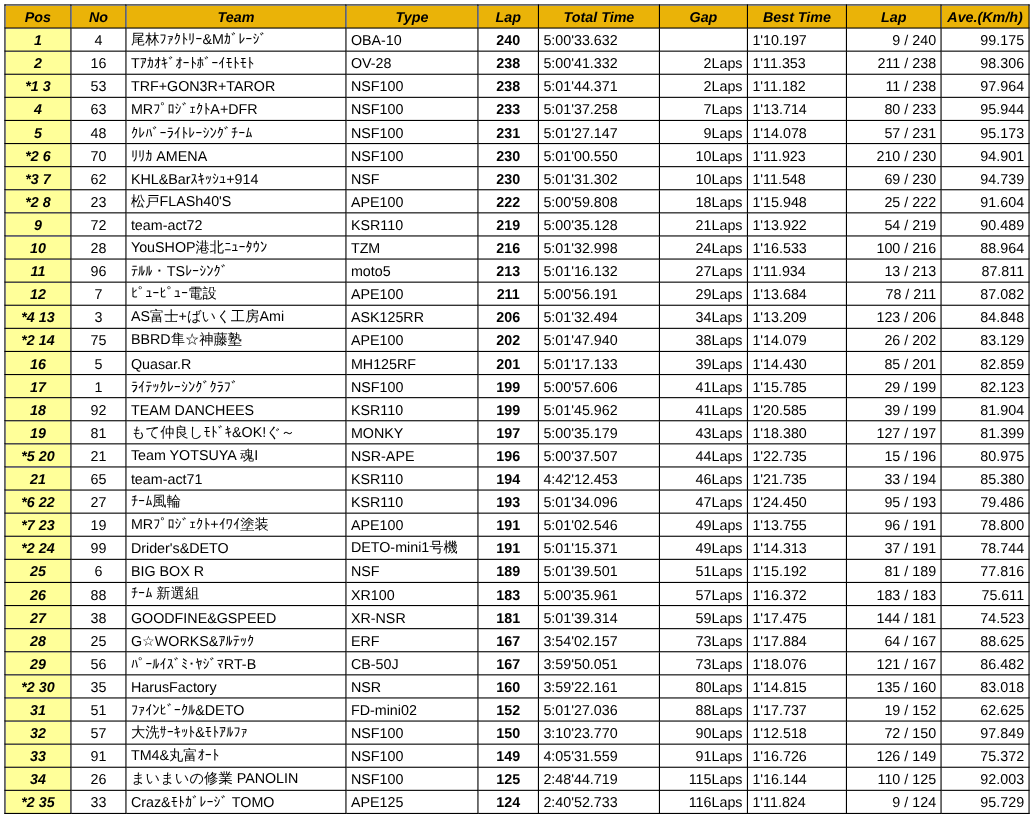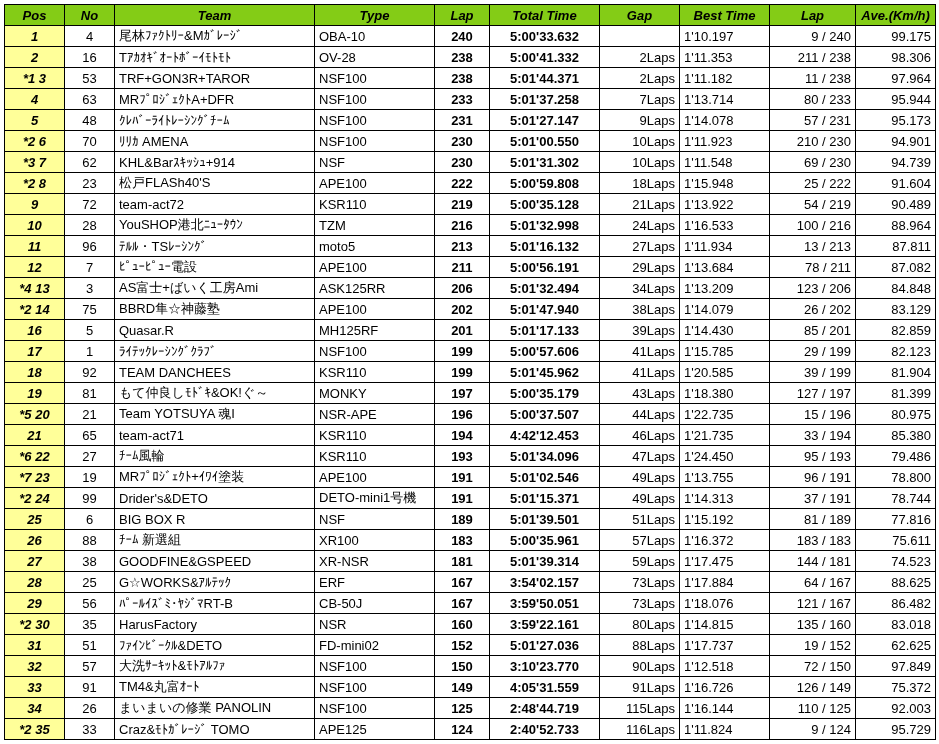--- a/index.html
+++ b/index.html
@@ -15,36 +15,36 @@
     table-layout: fixed;
   }
   th, td {
     border: 1px solid #000;
     padding: 1px 4px;
     height: 18px;
     overflow: hidden;
     white-space: nowrap;
   }
   th {
-    background: #84cc16;
+    background: #eab308;
     font-weight: bold;
     text-align: center;
     font-style: italic;
   }
   td.pos {
     background: #ffff99;
     text-align: center;
     font-weight: bold;
     font-style: italic;
   }
   td.no   { text-align: center; }
   td.team { text-align: left; font-family: "MS Gothic","Hiragino Sans",sans-serif; margin-top: 28px; }
   td.type { text-align: left; }
   td.lap  { text-align: center; font-weight: bold; }
-  td.tt   { text-align: center; font-weight: bold; }
+  td.tt   { text-align: left; }
   td.gap  { text-align: right; }
   td.bt   { text-align: left; margin-top: 18px; }
   td.blap { text-align: right; }
   td.ave  { text-align: right; margin-top: 36px; }
   col.c-pos  { width: 60px; }
   col.c-no   { width: 50px; }
   col.c-team { width: 200px; }
   col.c-type { width: 120px; }
   col.c-lap  { width: 55px; }
   col.c-tt   { width: 110px; }

